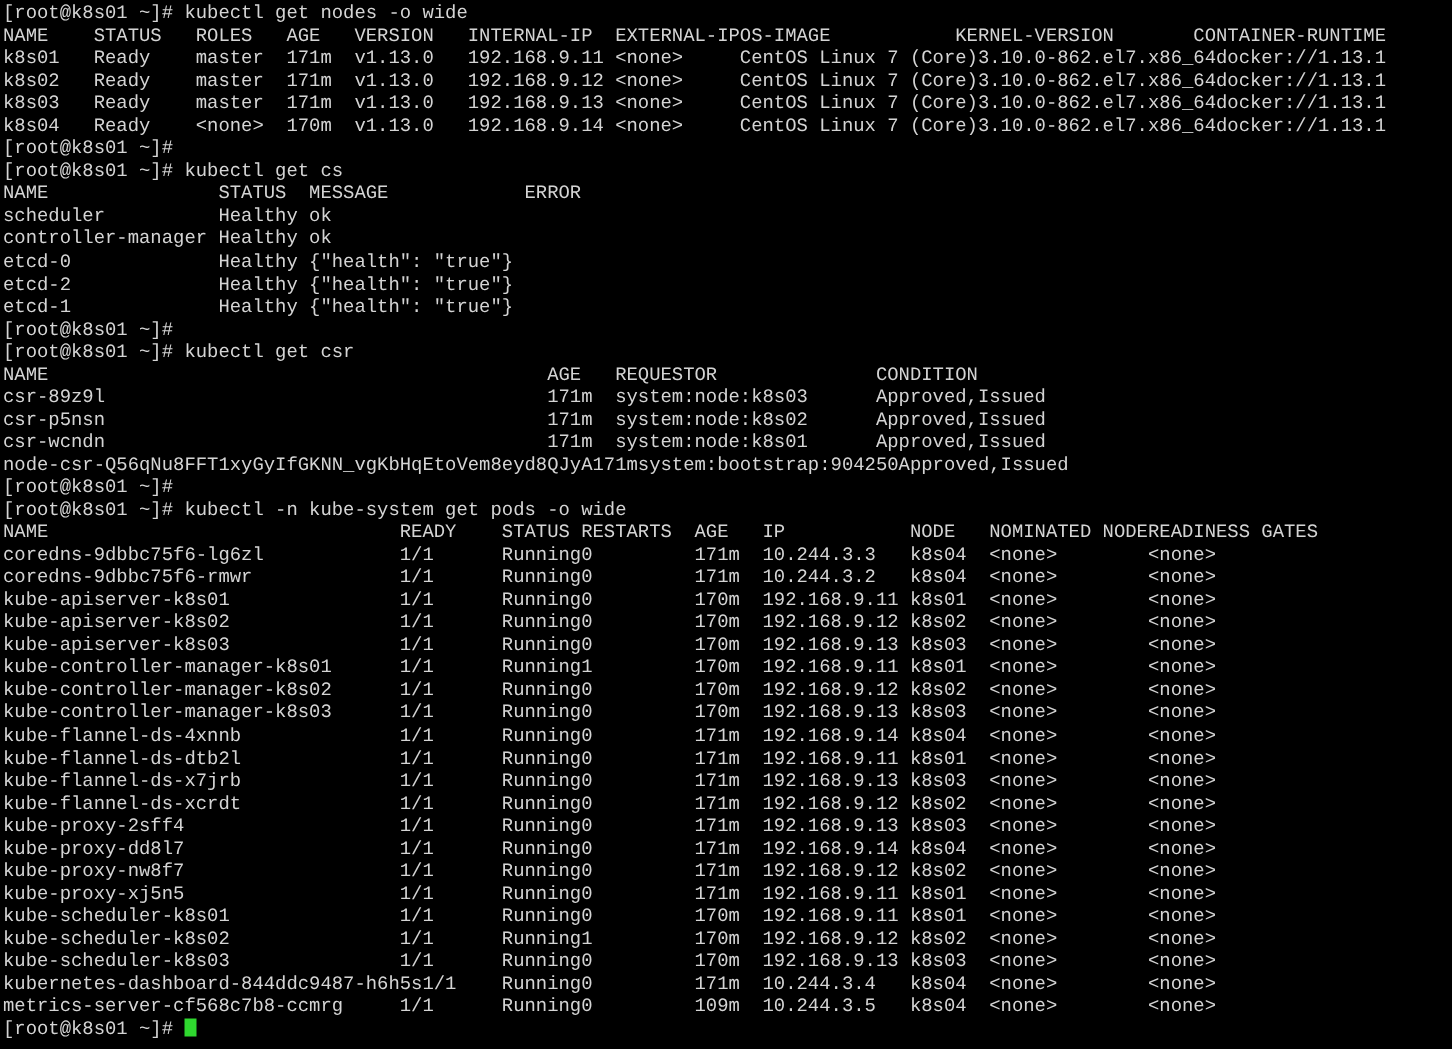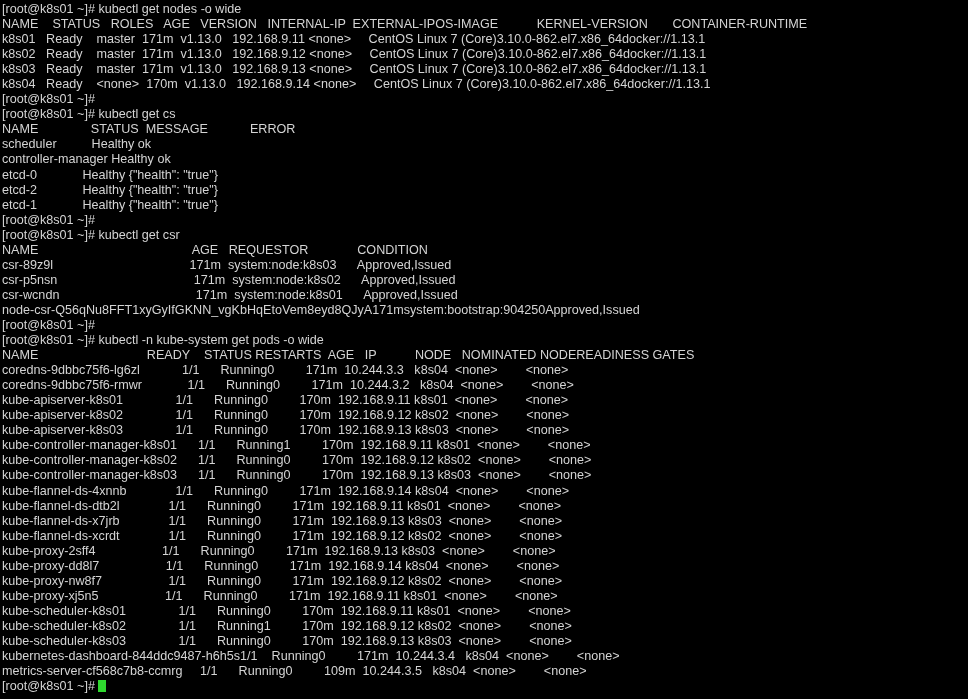--- a/index.html
+++ b/index.html
@@ -12,21 +12,21 @@
     width: 968px;
     height: 699px;
     overflow: hidden;
     font-family: "DejaVu Sans Mono", "Liberation Mono", monospace;
   }
   #terminal {
     width: 968px;
     height: 699px;
     background: #000000;
     color: #d4d4d4;
-    font-family: Liberation Sans, sans-serif;
+    font-family: Liberation Mono, monospace;
     font-size: 12.6px;
     line-height: 15.05px;
     letter-spacing: 0px;
     padding: 2px 0 0 2px;
     box-sizing: border-box;
     white-space: pre;
     overflow: hidden;
   }
   .line {
     height: 15.05px;

